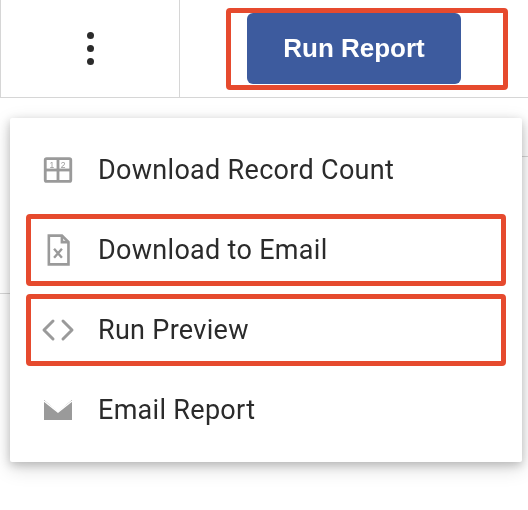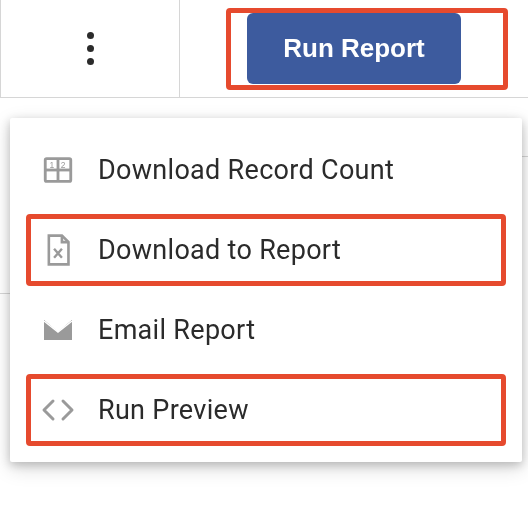--- a/index.html
+++ b/index.html
@@ -165,39 +165,39 @@
   </div>
 
   <div class="menu-item">
     <div class="menu-item-icon">
       <svg width="32" height="34" viewBox="0 0 24 26" fill="none" stroke="#9a9a9a" stroke-width="2">
         <path d="M5 2 L15 2 L20 7 L20 24 L5 24 Z"></path>
         <path d="M15 2 L15 7 L20 7"></path>
         <path d="M9 12 L15 19 M15 12 L9 19" stroke-width="1.8"></path>
       </svg>
     </div>
-    <span class="menu-item-label">Download to Report</span>
+    <span class="menu-item-label">Download to Email</span>
+    <div class="highlight-menu"></div>
+  </div>
+
+  <div class="menu-item">
+    <div class="menu-item-icon">
+      <svg width="36" height="28" viewBox="0 0 36 28" fill="none" stroke="#9a9a9a" stroke-width="3" stroke-linecap="round" stroke-linejoin="round">
+        <polyline points="13,5 4,14 13,23"></polyline>
+        <polyline points="23,5 32,14 23,23"></polyline>
+      </svg>
+    </div>
+    <span class="menu-item-label">Run Preview</span>
     <div class="highlight-menu"></div>
   </div>
 
   <div class="menu-item">
     <div class="menu-item-icon">
       <svg width="34" height="28" viewBox="0 0 34 28">
         <path d="M3 4 L31 4 L31 24 L3 24 Z M3 4 L17 16 L31 4" fill="#9a9a9a"></path>
         <path d="M3 4 L17 16 L31 4 L31 24 L3 24 Z" fill="#9a9a9a"></path>
         <path d="M3 5 L17 16 L31 5" fill="none" stroke="#fff" stroke-width="1.5"></path>
       </svg>
     </div>
     <span class="menu-item-label">Email Report</span>
   </div>
 
-  <div class="menu-item">
-    <div class="menu-item-icon">
-      <svg width="36" height="28" viewBox="0 0 36 28" fill="none" stroke="#9a9a9a" stroke-width="3" stroke-linecap="round" stroke-linejoin="round">
-        <polyline points="13,5 4,14 13,23"></polyline>
-        <polyline points="23,5 32,14 23,23"></polyline>
-      </svg>
-    </div>
-    <span class="menu-item-label">Run Preview</span>
-    <div class="highlight-menu"></div>
-  </div>
-
 </div>
 
 </body></html>

